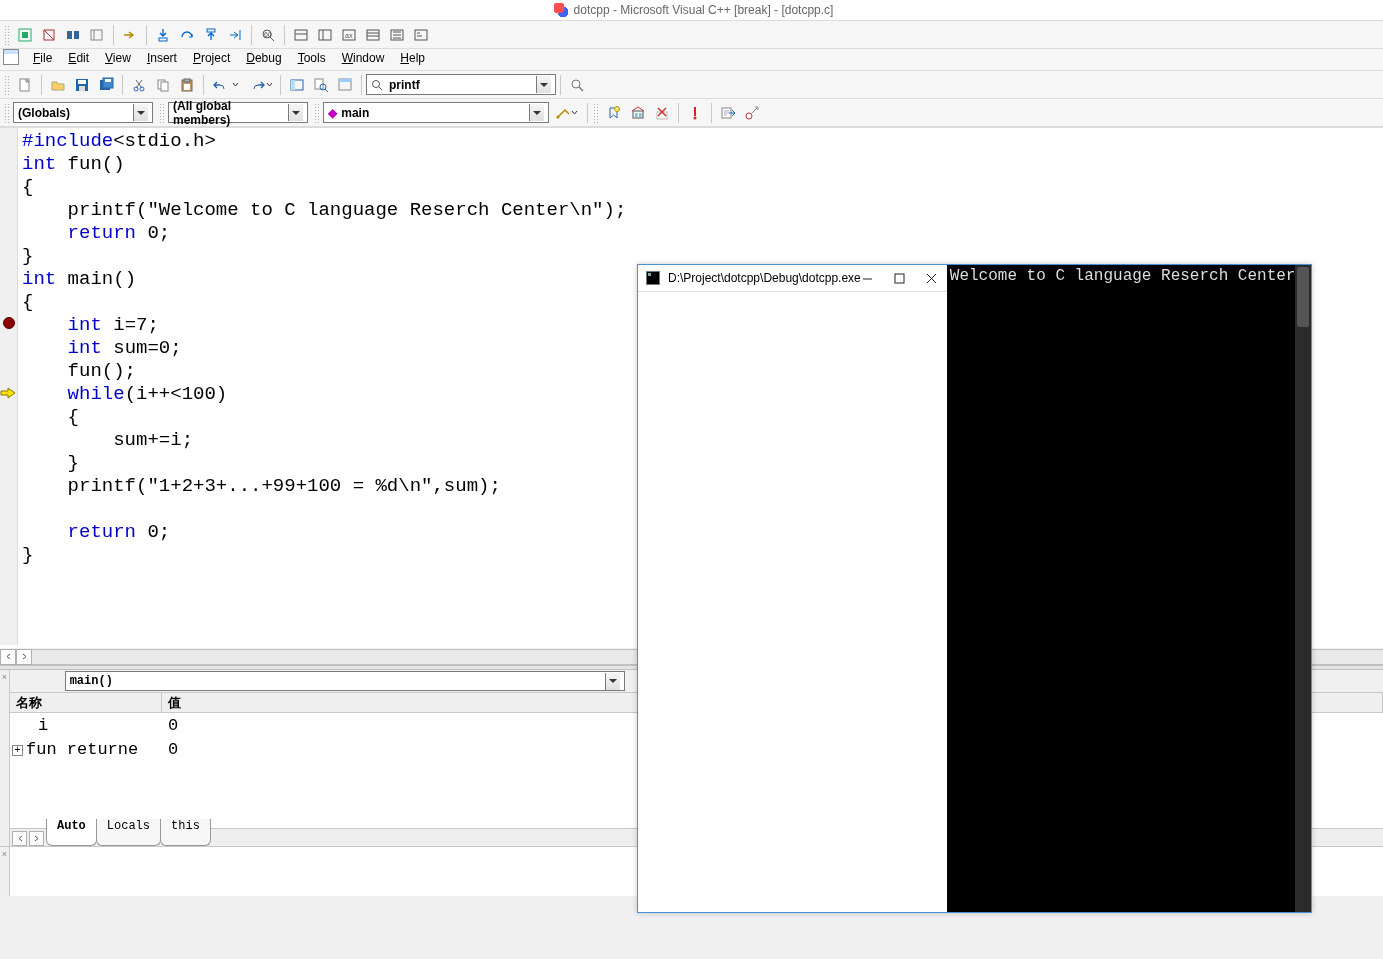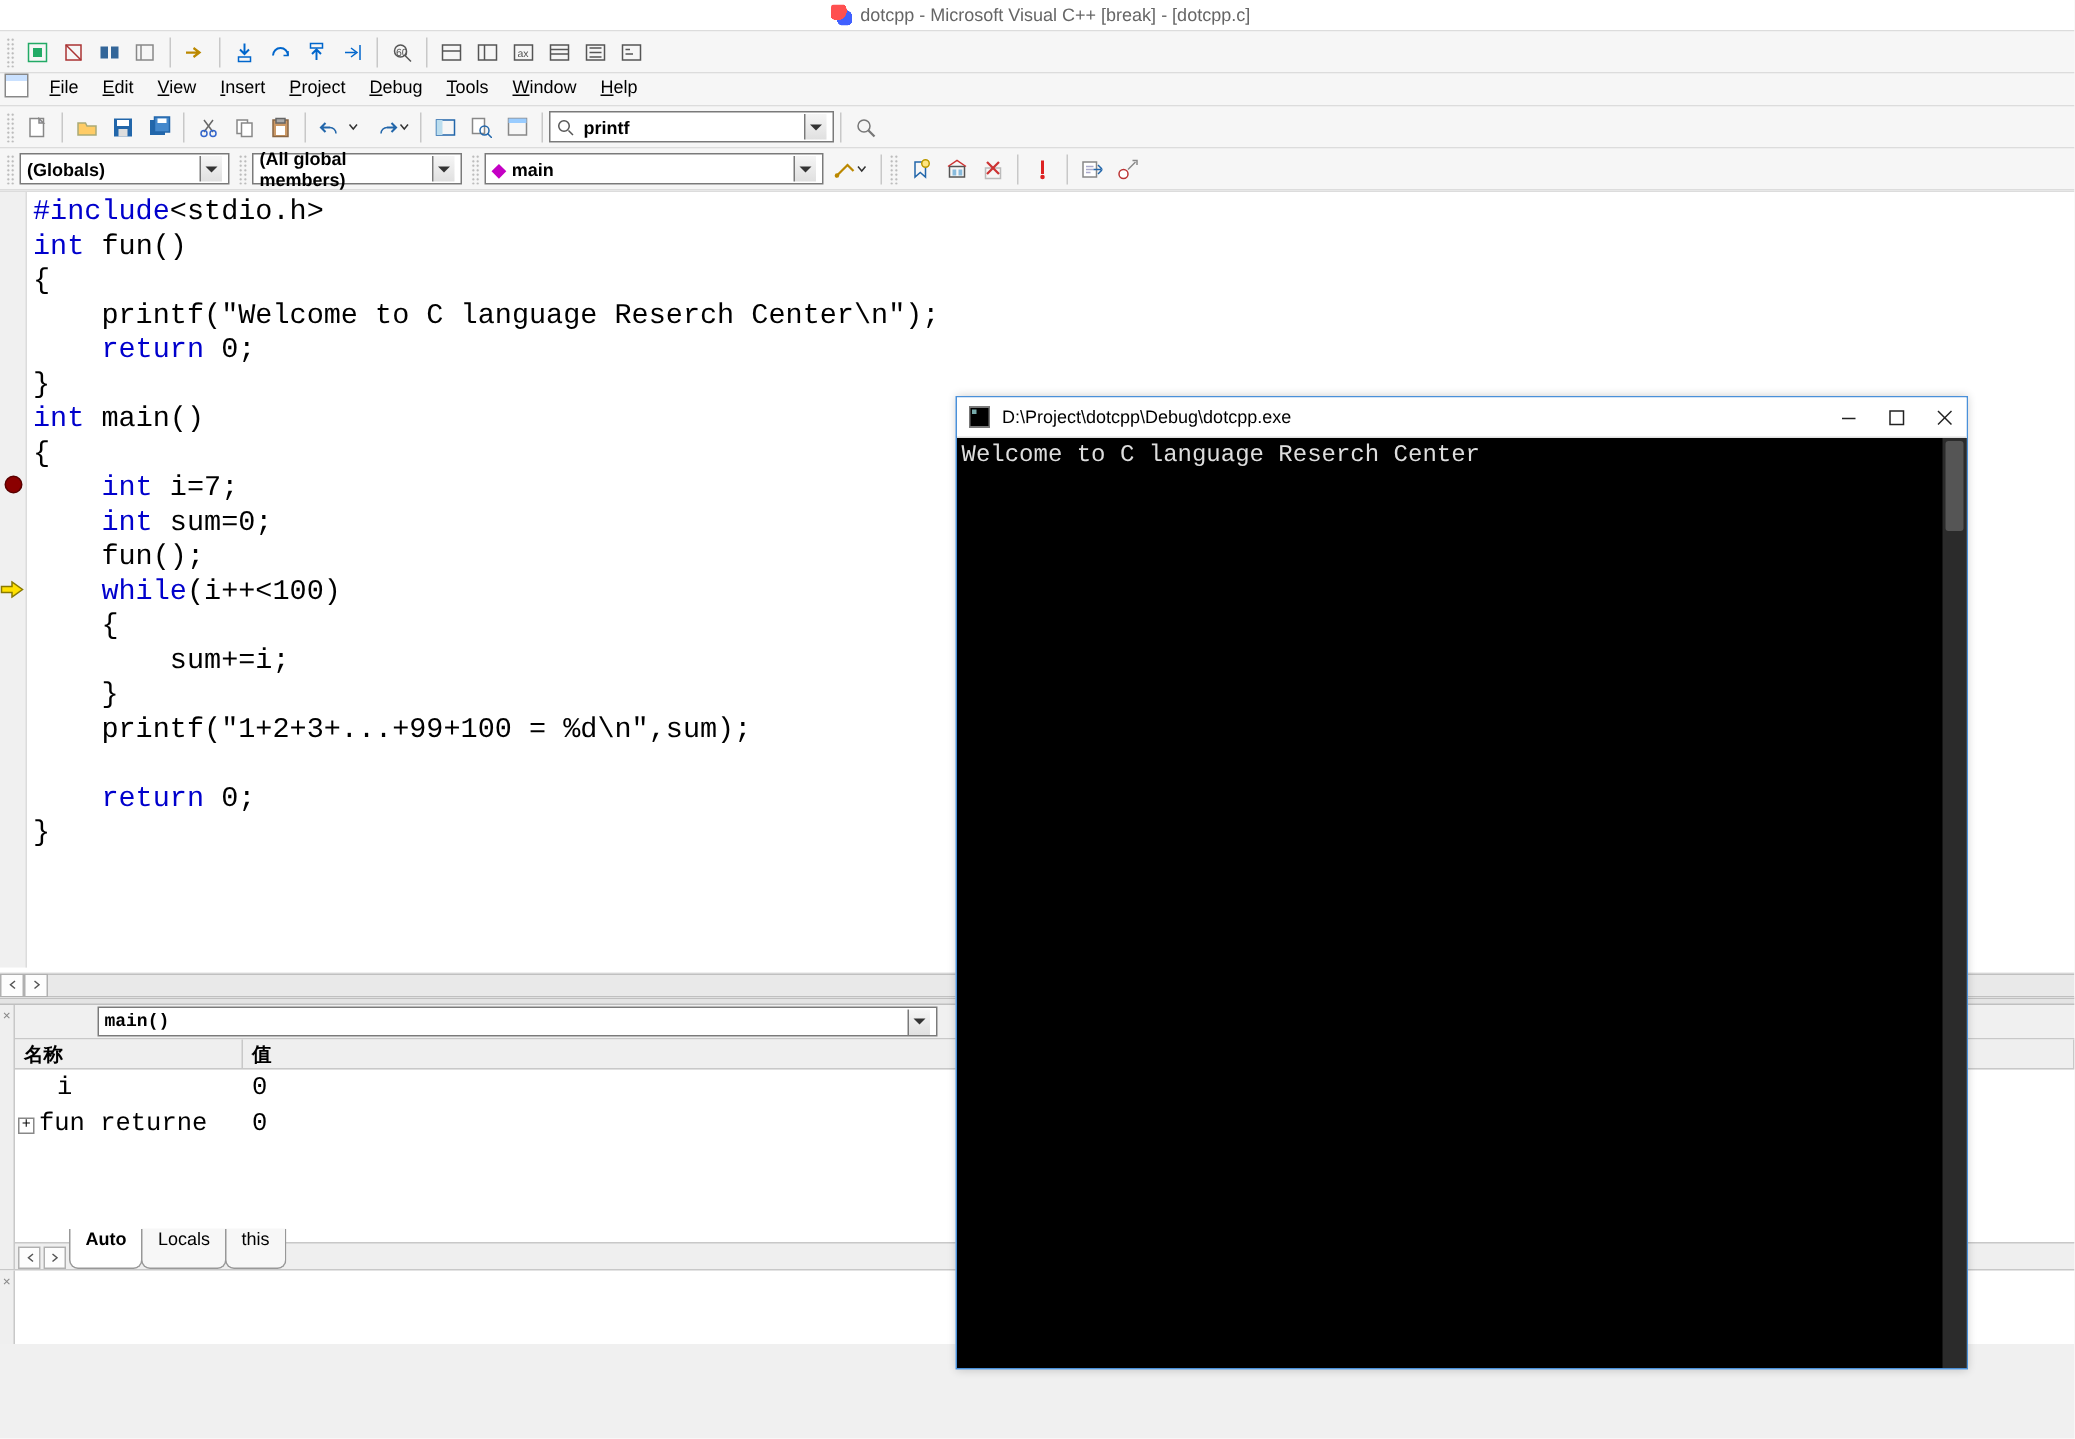--- a/index.html
+++ b/index.html
@@ -184,21 +184,21 @@
   }
   .vars-tabs .navbtn {
     width:15px; height:15px; border:1px solid #b0b0b0; background:#fdfdfd;
     display:flex;align-items:center;justify-content:center; margin-right:2px;
   }
   .vars-tabs .tab {
     border:1px solid #989898; border-top:none;
     padding:0 10px; height:27px; line-height:15px;
     background:#fff; margin-right:-1px;
     border-bottom-left-radius:6px; border-bottom-right-radius:6px;
-    font-family:Liberation Sans, sans-serif;
+    font-family:Liberation Mono, monospace;
   }
   .vars-tabs .tab.active { font-weight:bold; background:#fff; }
   .vars-tabs .tab.inactive { background:#f7f7f7; color:#000000;}
 
   
   .output-pane {
     height: 50px; background:#fff; display:flex;
     border-top:1px solid #c8c8c8;
   }
   .output-pane .dockgrip {
@@ -215,21 +215,21 @@
   
   .console-window {
     position: absolute;
     left: 637px;
     top: 264px;
     width: 675px;
     height: 649px;
     background: #fff;
     border: 1px solid #4a90d9;
     box-shadow: 0 0 6px rgba(0,0,0,0.2);
-    display:flex; flex-direction:column;
+    display:flex; flex-direction:row;
   }
   .console-window .cw-title {
     height: 27px;
     background: #fff;
     display:flex; align-items:center;
     padding: 0 8px;
     font-size: 12px;
     border-bottom:1px solid #e0e0e0;
   }
   .console-window .cw-title .cicon {

